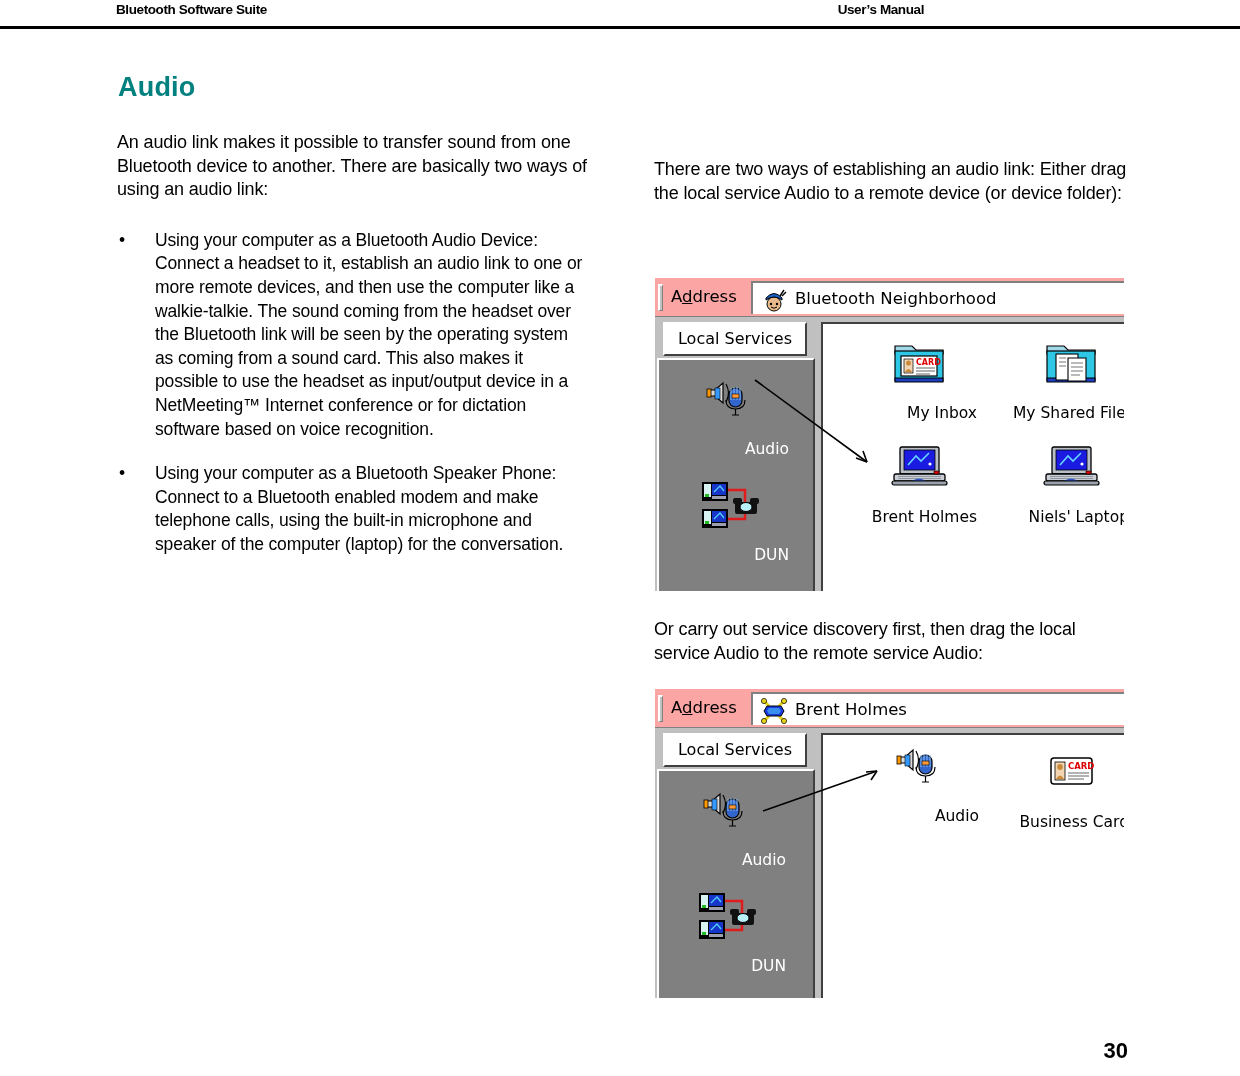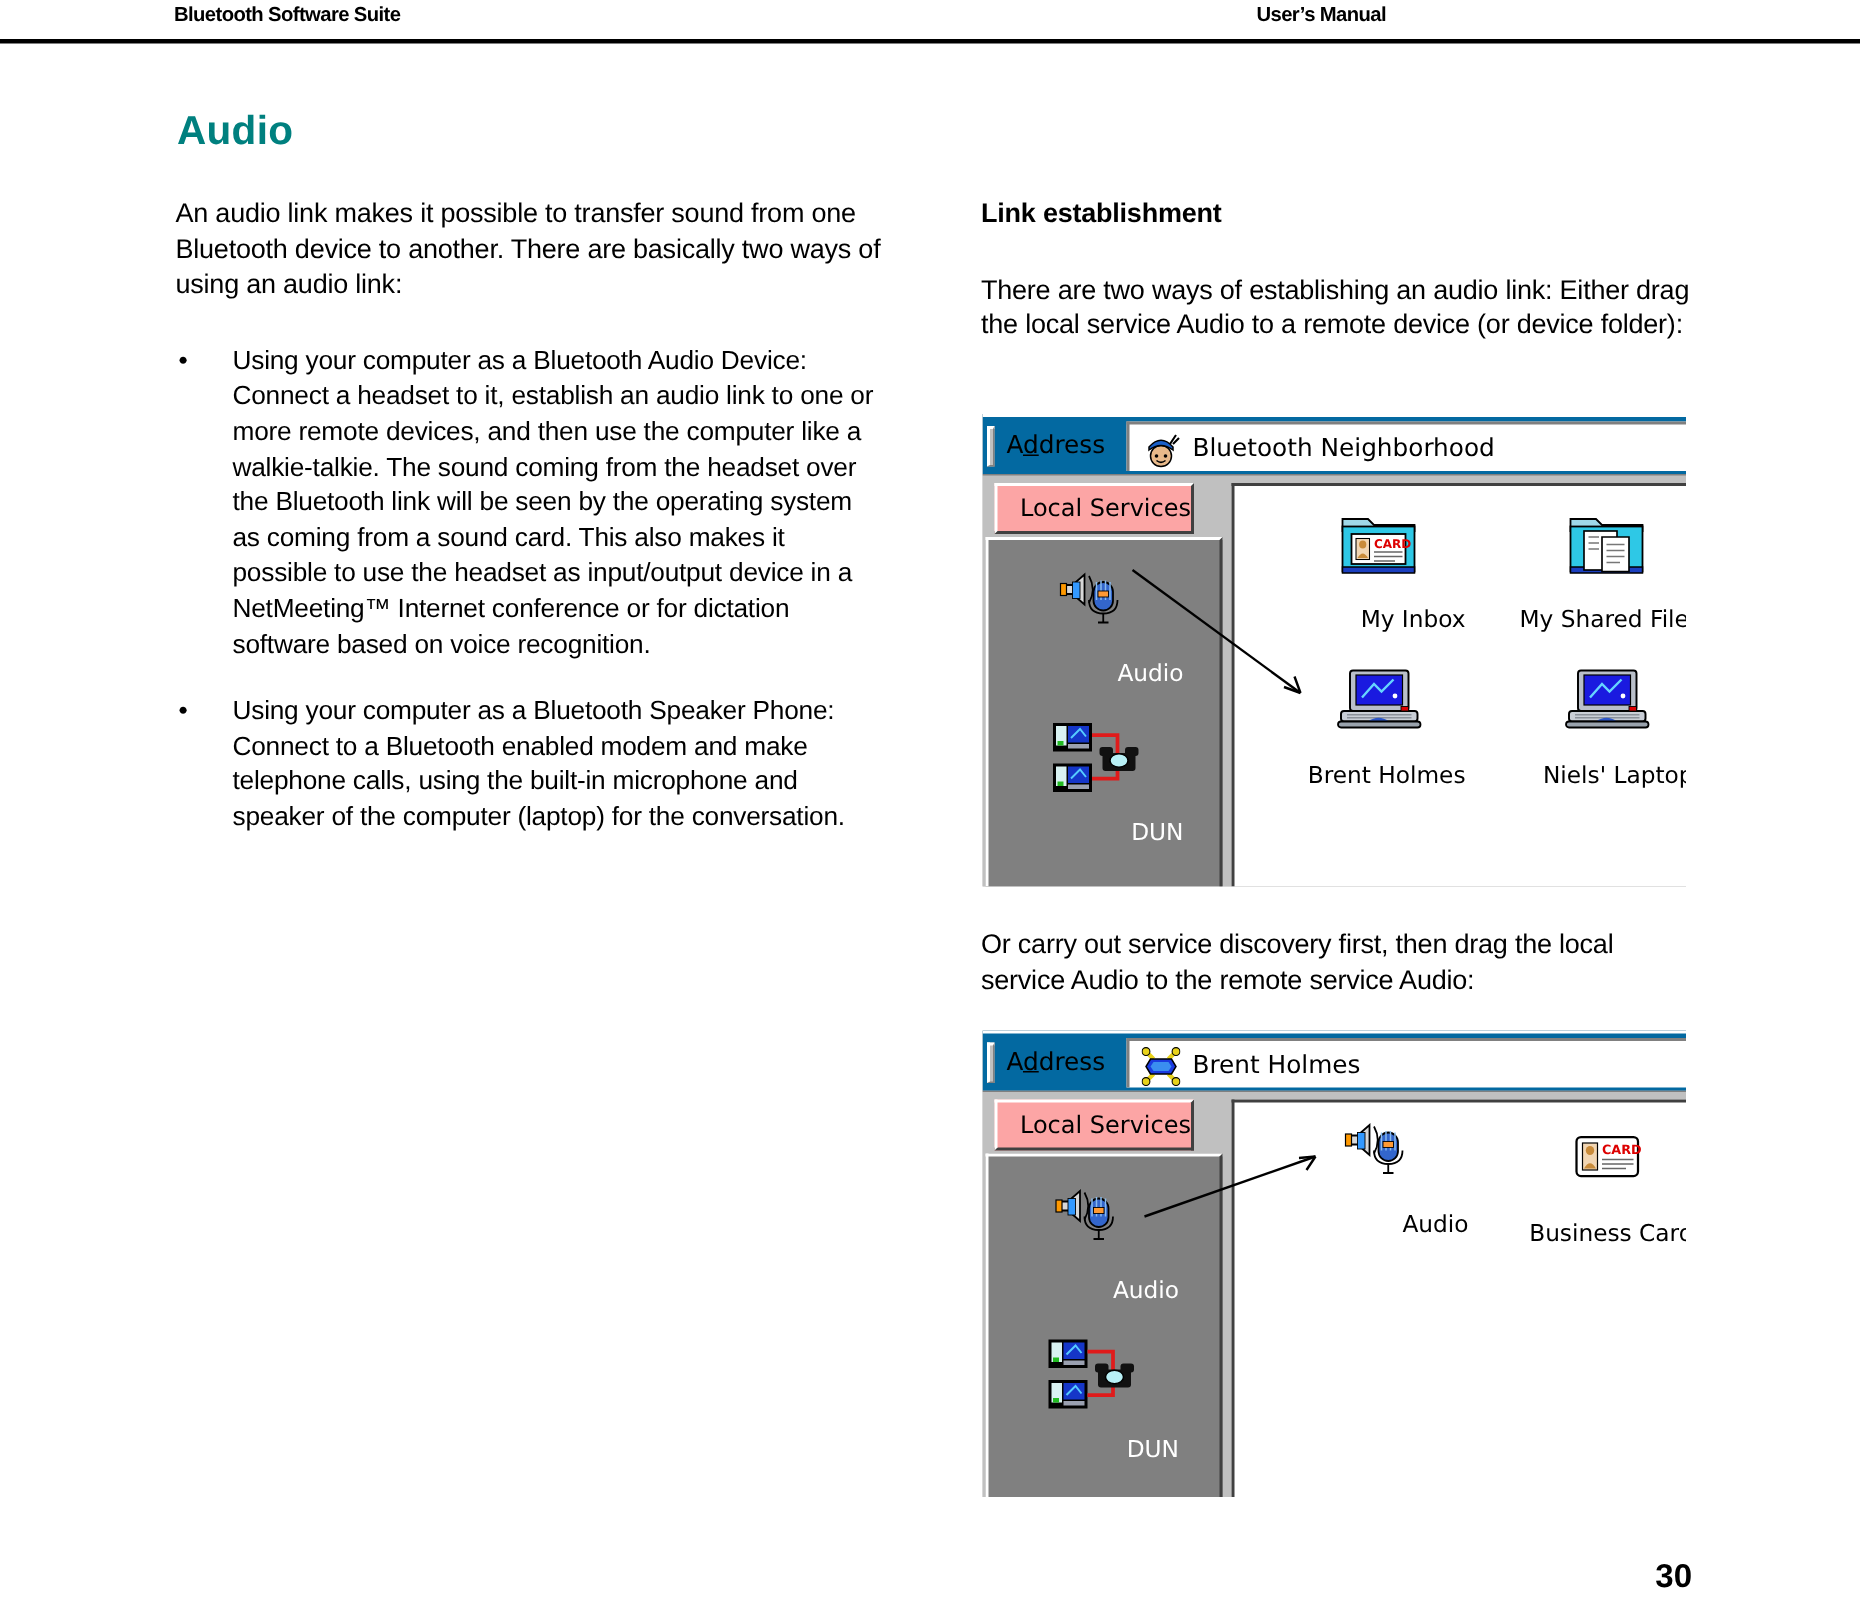--- a/index.html
+++ b/index.html
@@ -110,21 +110,21 @@
     overflow: hidden;
     font-family: "DejaVu Sans", sans-serif;
   }
   .winshot.fig1 { left: 655px; top: 276px; width: 469px; height: 315px; }
   .winshot.fig2 { left: 655px; top: 687px; width: 469px; height: 311px; }
 
   
   .addr-row {
     position: relative;
     height: 40px;
-    background: #0369a1;
+    background: #fca5a5;
     border-top: 2px solid #ffffff;
   }
   .addr-grip {
     position: absolute;
     left: 3px; top: 6px;
     width: 5px; height: 27px;
     background: #c0c0c0;
     border-left: 2px solid #ffffff;
     border-top: 2px solid #ffffff;
     border-right: 1px solid #808080;
@@ -167,29 +167,29 @@
     background: #c0c0c0;
   }
   .exp-sidebar {
     position: absolute;
     left: 2px; top: 2px; bottom: 0;
     width: 158px;
   }
   .tab-btn {
     position: absolute;
     left: 6px; top: 0;
-    width: 133px; height: 34px;
-    background: #fca5a5;
+    width: 144px; height: 34px;
+    background: #ffffff;
     border-top: 2px solid #ffffff;
     border-left: 2px solid #ffffff;
     border-right: 2px solid #404040;
     border-bottom: 2px solid #404040;
     font-size: 16px;
     line-height: 30px;
-    text-align: right;
+    text-align: center;
     color: #000;
     white-space: nowrap;
   }
   .tab-panel {
     position: absolute;
     left: 0; top: 36px; bottom: 0; right: 0;
     background: #808080;
     border-top: 2px solid #ffffff;
     border-left: 2px solid #ffffff;
     border-right: 2px solid #404040;
@@ -254,21 +254,20 @@
     <li>
       <span class="bullet-dot">•</span><span> Using your computer as a </span><b>Bluetooth Audio Device:</b><span> Connect a headset to it, establish an audio link to one or more remote devices, and then use the computer like a walkie-talkie. The sound coming from the headset over the Bluetooth link will be seen by the operating system as coming from a sound card. This also makes it possible to use the headset as input/output device in a NetMeeting™ Internet conference or for dictation software based on voice recognition.</span>
     </li>
     <li>
       <span class="bullet-dot">•</span><span> Using your computer as a </span><b>Bluetooth Speaker Phone:</b><span> Connect to a Bluetooth enabled modem and make telephone calls, using the built-in microphone and speaker of the computer (laptop) for the conversation.</span>
     </li>
   </ul>
 </div>
 
 <div class="col-right">
-  <div class="sub-head">Link establishment</div>
   <div class="gap-para"></div>
   <p class="body">There are two ways of establishing an audio link: Either drag the local service Audio to a remote device (or device folder):</p>
 </div>
 
 <div class="winshot fig1">
 
   <div class="addr-row">
     <div class="addr-grip"></div>
     <div class="addr-label"><span>A</span><span class="accel">d</span><span>dress</span></div>
     <div class="addr-field">

